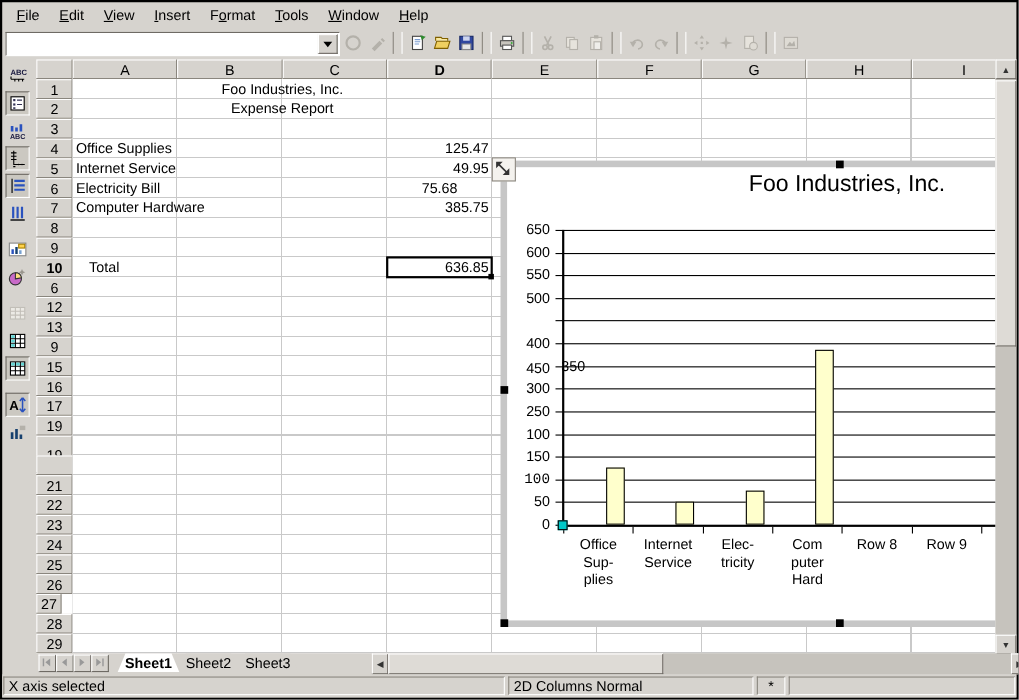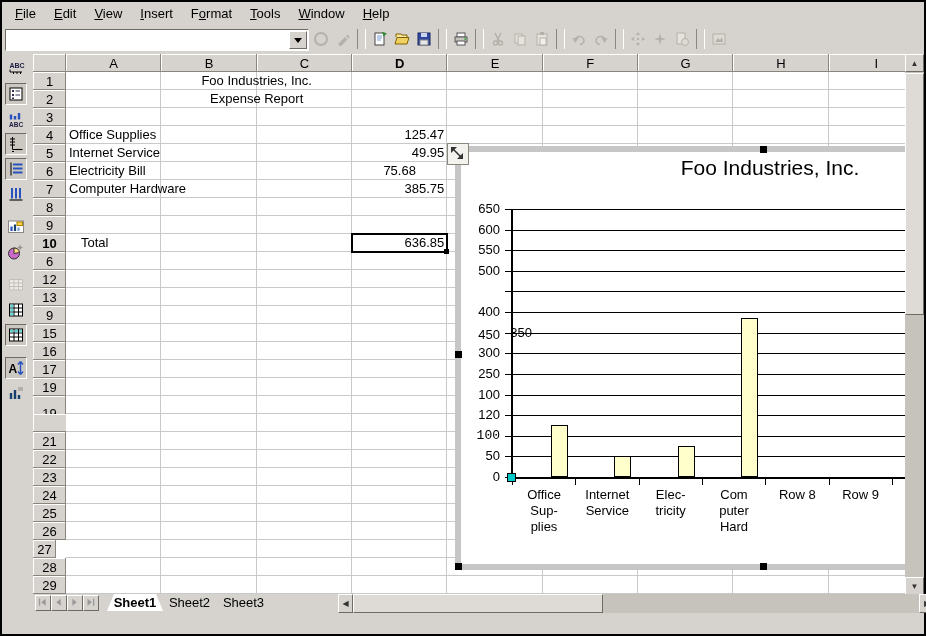--- a/index.html
+++ b/index.html
@@ -365,21 +365,21 @@
             <div class="gridline" style="left: 51px; top: 98.2308px; width: 419px;"></div>
             <div class="gridline" style="left: 51px; top: 77.6154px; width: 419px;"></div>
             <div class="gridline" style="left: 51px; top: 57px; width: 419px;"></div>
             <div class="ytick" style="left: 44px; top: 325px;"></div>
             <div class="ylab" style="top: 317px;">0</div>
             <div class="ytick" style="left: 44px; top: 304.385px;"></div>
             <div class="ylab" style="top: 296.385px;">50</div>
             <div class="ytick" style="left: 44px; top: 283.769px;"></div>
             <div class="ylab" style="top: 275.769px; font-family: Liberation Mono, monospace;">100</div>
             <div class="ytick" style="left: 44px; top: 263.154px;"></div>
-            <div class="ylab" style="top: 255.154px;">120</div>
+            <div class="ylab" style="top: 255.154px;">150</div>
             <div class="ytick" style="left: 44px; top: 242.538px;"></div>
             <div class="ylab" style="top: 234.538px;">100</div>
             <div class="ytick" style="left: 44px; top: 221.923px;"></div>
             <div class="ylab" style="top: 213.923px;">250</div>
             <div class="ytick" style="left: 44px; top: 201.308px;"></div>
             <div class="ylab" style="top: 193.308px;">300</div>
             <div class="ytick" style="left: 44px; top: 180.692px;"></div>
             <div class="ylab" style="top: 172.692px; padding-left: 32px;">350</div>
             <div class="ytick" style="left: 44px; top: 160.077px;"></div>
             <div class="ylab" style="top: 152.077px;">400</div>
@@ -474,13 +474,19 @@
         <span style="left: 21px;">Sheet1</span>
       </div>
       <div class="tab" style="left: 129px; width: 41px;">
         <span style="left: 20.5px;">Sheet2</span>
       </div>
       <div class="tab" style="left: 183px; width: 41px;">
         <span style="left: 20.5px;">Sheet3</span>
       </div>
     </div>
 
+  <div id="statusbar">
+    <div class="spanel" style="left:1px;width:456px;">X axis selected</div>
+    <div class="spanel" style="left:460px;width:223px;">2D Columns Normal</div>
+    <div class="spanel" style="left:686px;width:26px;text-align:center;">*</div>
+    <div class="spanel" style="left:715px;width:206px;"></div>
+  </div>
 </div>
 
 </body></html>

